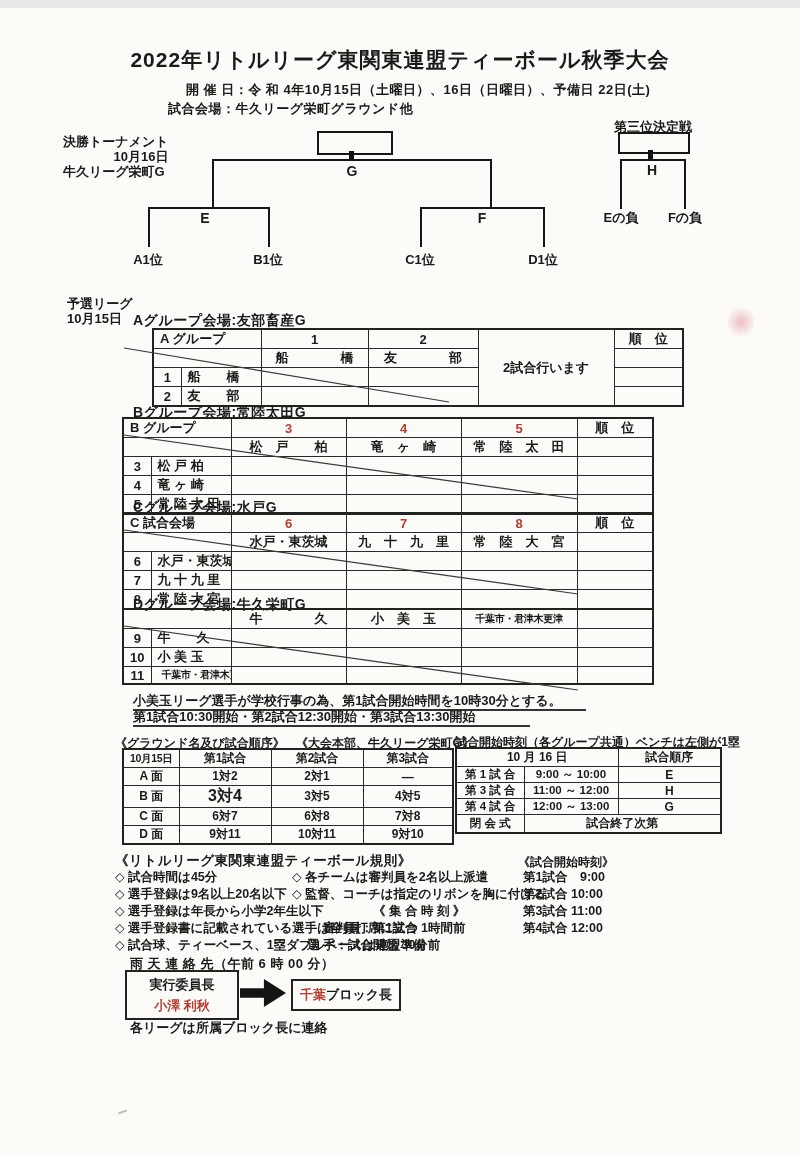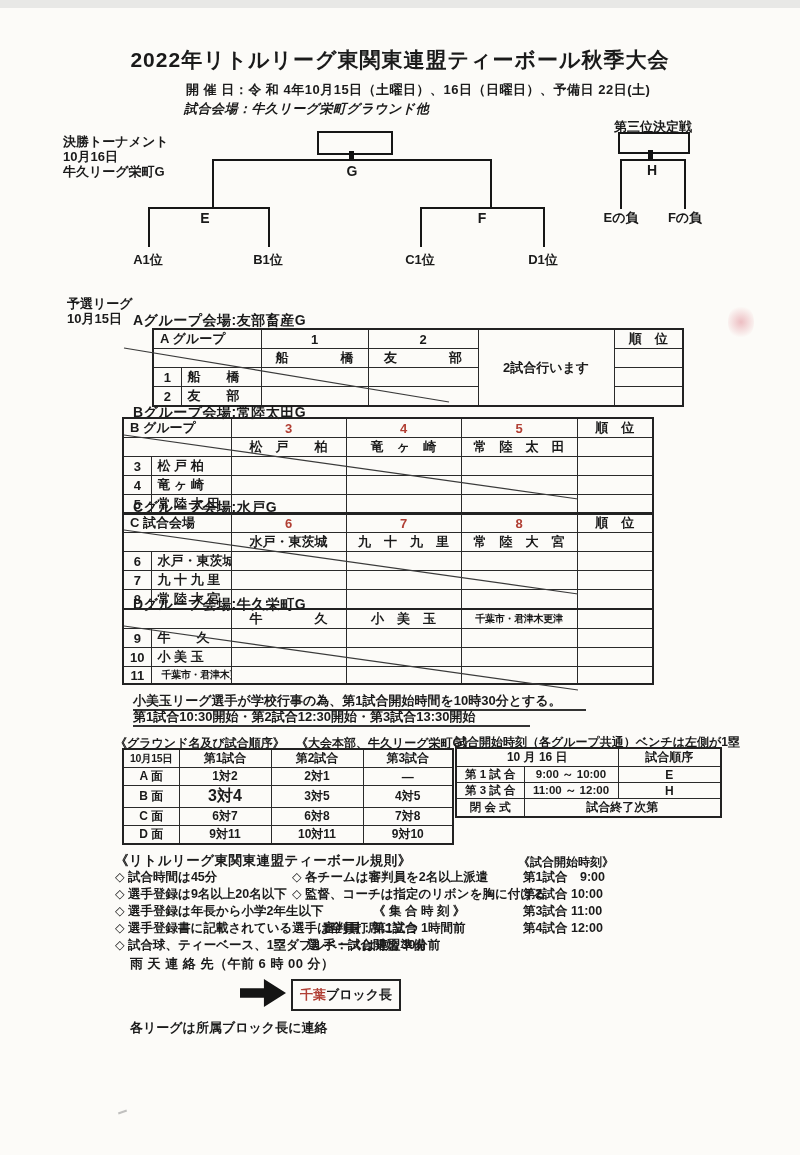--- a/index.html
+++ b/index.html
@@ -13,21 +13,21 @@
   .title{width:800px;text-align:center;font-size:21px;letter-spacing:1px;}
   .infoline{font-size:13px;letter-spacing:.5px;white-space:nowrap;}
   
   .hl{position:absolute;background:#161616;height:2px;}
   .vl{position:absolute;background:#161616;width:2px;}
   .champ{position:absolute;border:2px solid #161616;background:#fcfbf8;}
   .stub{position:absolute;background:#111;}
   .blabel{position:absolute;font-size:14px;text-align:center;}
   .seed{position:absolute;font-size:13px;text-align:center;white-space:nowrap;}
   .bhead{font-size:13px;line-height:15px;white-space:nowrap;}
-  .bhead .c{text-align:left;}
+  .bhead .c{text-align:right;}
   
   .tblwrap{position:absolute;}
   table.grid{border-collapse:collapse;table-layout:fixed;border:2px solid #222;}
   table.grid td{border:1px solid #2a2a2a;padding:0 3px;font-size:13px;text-align:center;
     white-space:nowrap;overflow:hidden;font-weight:bold;}
   table.grid td.tl{text-align:left;padding-left:6px;}
   table.grid td.red{color:#b13f34;}
   table.grid td.sm{font-size:10px;letter-spacing:-.3px;padding:0 10px;}
   tr.r18 td{height:18px;}
   tr.r16 td{height:16px;}
@@ -47,21 +47,21 @@
 </style>
 </head>
 <body>
 
 <div class="page">
 
   <div class="abs title" style="top:38px;left:0;">2022年リトルリーグ東関東連盟ティーボール秋季大会</div>
   <div class="abs infoline" style="top:73px;left:186px;">
     <span>開 催 日</span><span>：令 和 4年10月15日（土曜日）、16日（日曜日）、予備日 22日(土)</span>
   </div>
-  <div class="abs infoline" style="top:92px;left:184px;font-style:italic;">
+  <div class="abs infoline" style="top:92px;left:168px;">
     <span>試合会場</span><span>：牛久リーグ栄町グラウンド他</span>
   </div>
 
   <div class="abs bhead" style="top:126px;left:63px;">
     <div>決勝トーナメント</div>
     <div class="c">10月16日</div>
     <div>牛久リーグ栄町G</div>
   </div>
 
   <div class="champ" style="left:317px;top:123px;width:72px;height:20px;"></div>
@@ -377,20 +377,25 @@
         <td style="font-size:11.5px;">第 1 試 合</td>
         <td style="font-size:11.5px;">9:00 ～ 10:00</td>
         <td style="font-size:12px;">E</td>
       </tr>
       <tr class="r15">
         <td style="font-size:11.5px;">第 3 試 合</td>
         <td style="font-size:11.5px;">11:00 ～ 12:00</td>
         <td style="font-size:12px;">H</td>
       </tr>
       <tr class="r15">
+        <td style="font-size:11.5px;">第 4 試 合</td>
+        <td style="font-size:11.5px;">12:00 ～ 13:00</td>
+        <td style="font-size:12px;">G</td>
+      </tr>
+      <tr class="r15">
         <td style="font-size:11.5px;">閉 会 式</td>
         <td colspan="2" style="font-size:12px;">試合終了次第</td>
       </tr>
     </tbody>
       </table>
   </div>
 
   <div class="abs ghead" style="left:115px;top:844px;font-size:13.5px;">《リトルリーグ東関東連盟ティーボール規則》</div>
   <div class="abs shead" style="left:518px;top:846px;">《試合開始時刻》</div>
 
@@ -405,20 +410,24 @@
   <div class="abs ruleline" style="left:373px;top:895px;">《 集 合 時 刻 》</div>
   <div class="abs ruleline" style="left:323px;top:912px;">審判員：第1試合 1時間前</div>
   <div class="abs ruleline" style="left:307px;top:929px;">選 手：試合開始 30分前</div>
 
   <div class="abs ruleline" style="left:523px;top:861px;">第1試合　9:00</div>
   <div class="abs ruleline" style="left:523px;top:878px;">第2試合 10:00</div>
   <div class="abs ruleline" style="left:523px;top:895px;">第3試合 11:00</div>
   <div class="abs ruleline" style="left:523px;top:912px;">第4試合 12:00</div>
 
   <div class="abs" style="left:130px;top:947px;font-size:13px;letter-spacing:.5px;">雨 天 連 絡 先（午前 6 時 00 分）</div>
+  <div class="cbox" style="left:125px;top:962px;width:110px;height:46px;">
+    <div style="margin-top:4px;">実行委員長</div>
+    <div class="red" style="margin-top:3px;">小澤 利秋</div>
+  </div>
   <div class="arrow" style="left:240px;top:971px;width:46px;height:28px;"></div>
   <div class="cbox" style="left:291px;top:971px;width:106px;height:28px;line-height:28px;">
     <span class="red">千葉</span><span>ブロック長</span>
   </div>
   <div class="abs" style="left:130px;top:1011px;font-size:13px;">各リーグは所属ブロック長に連絡</div>
 
   <div class="smudge" style="left:728px;top:296px;width:26px;height:36px;"></div>
   <div class="penmark" style="left:118px;top:1103px;"></div>
 
 </div>

